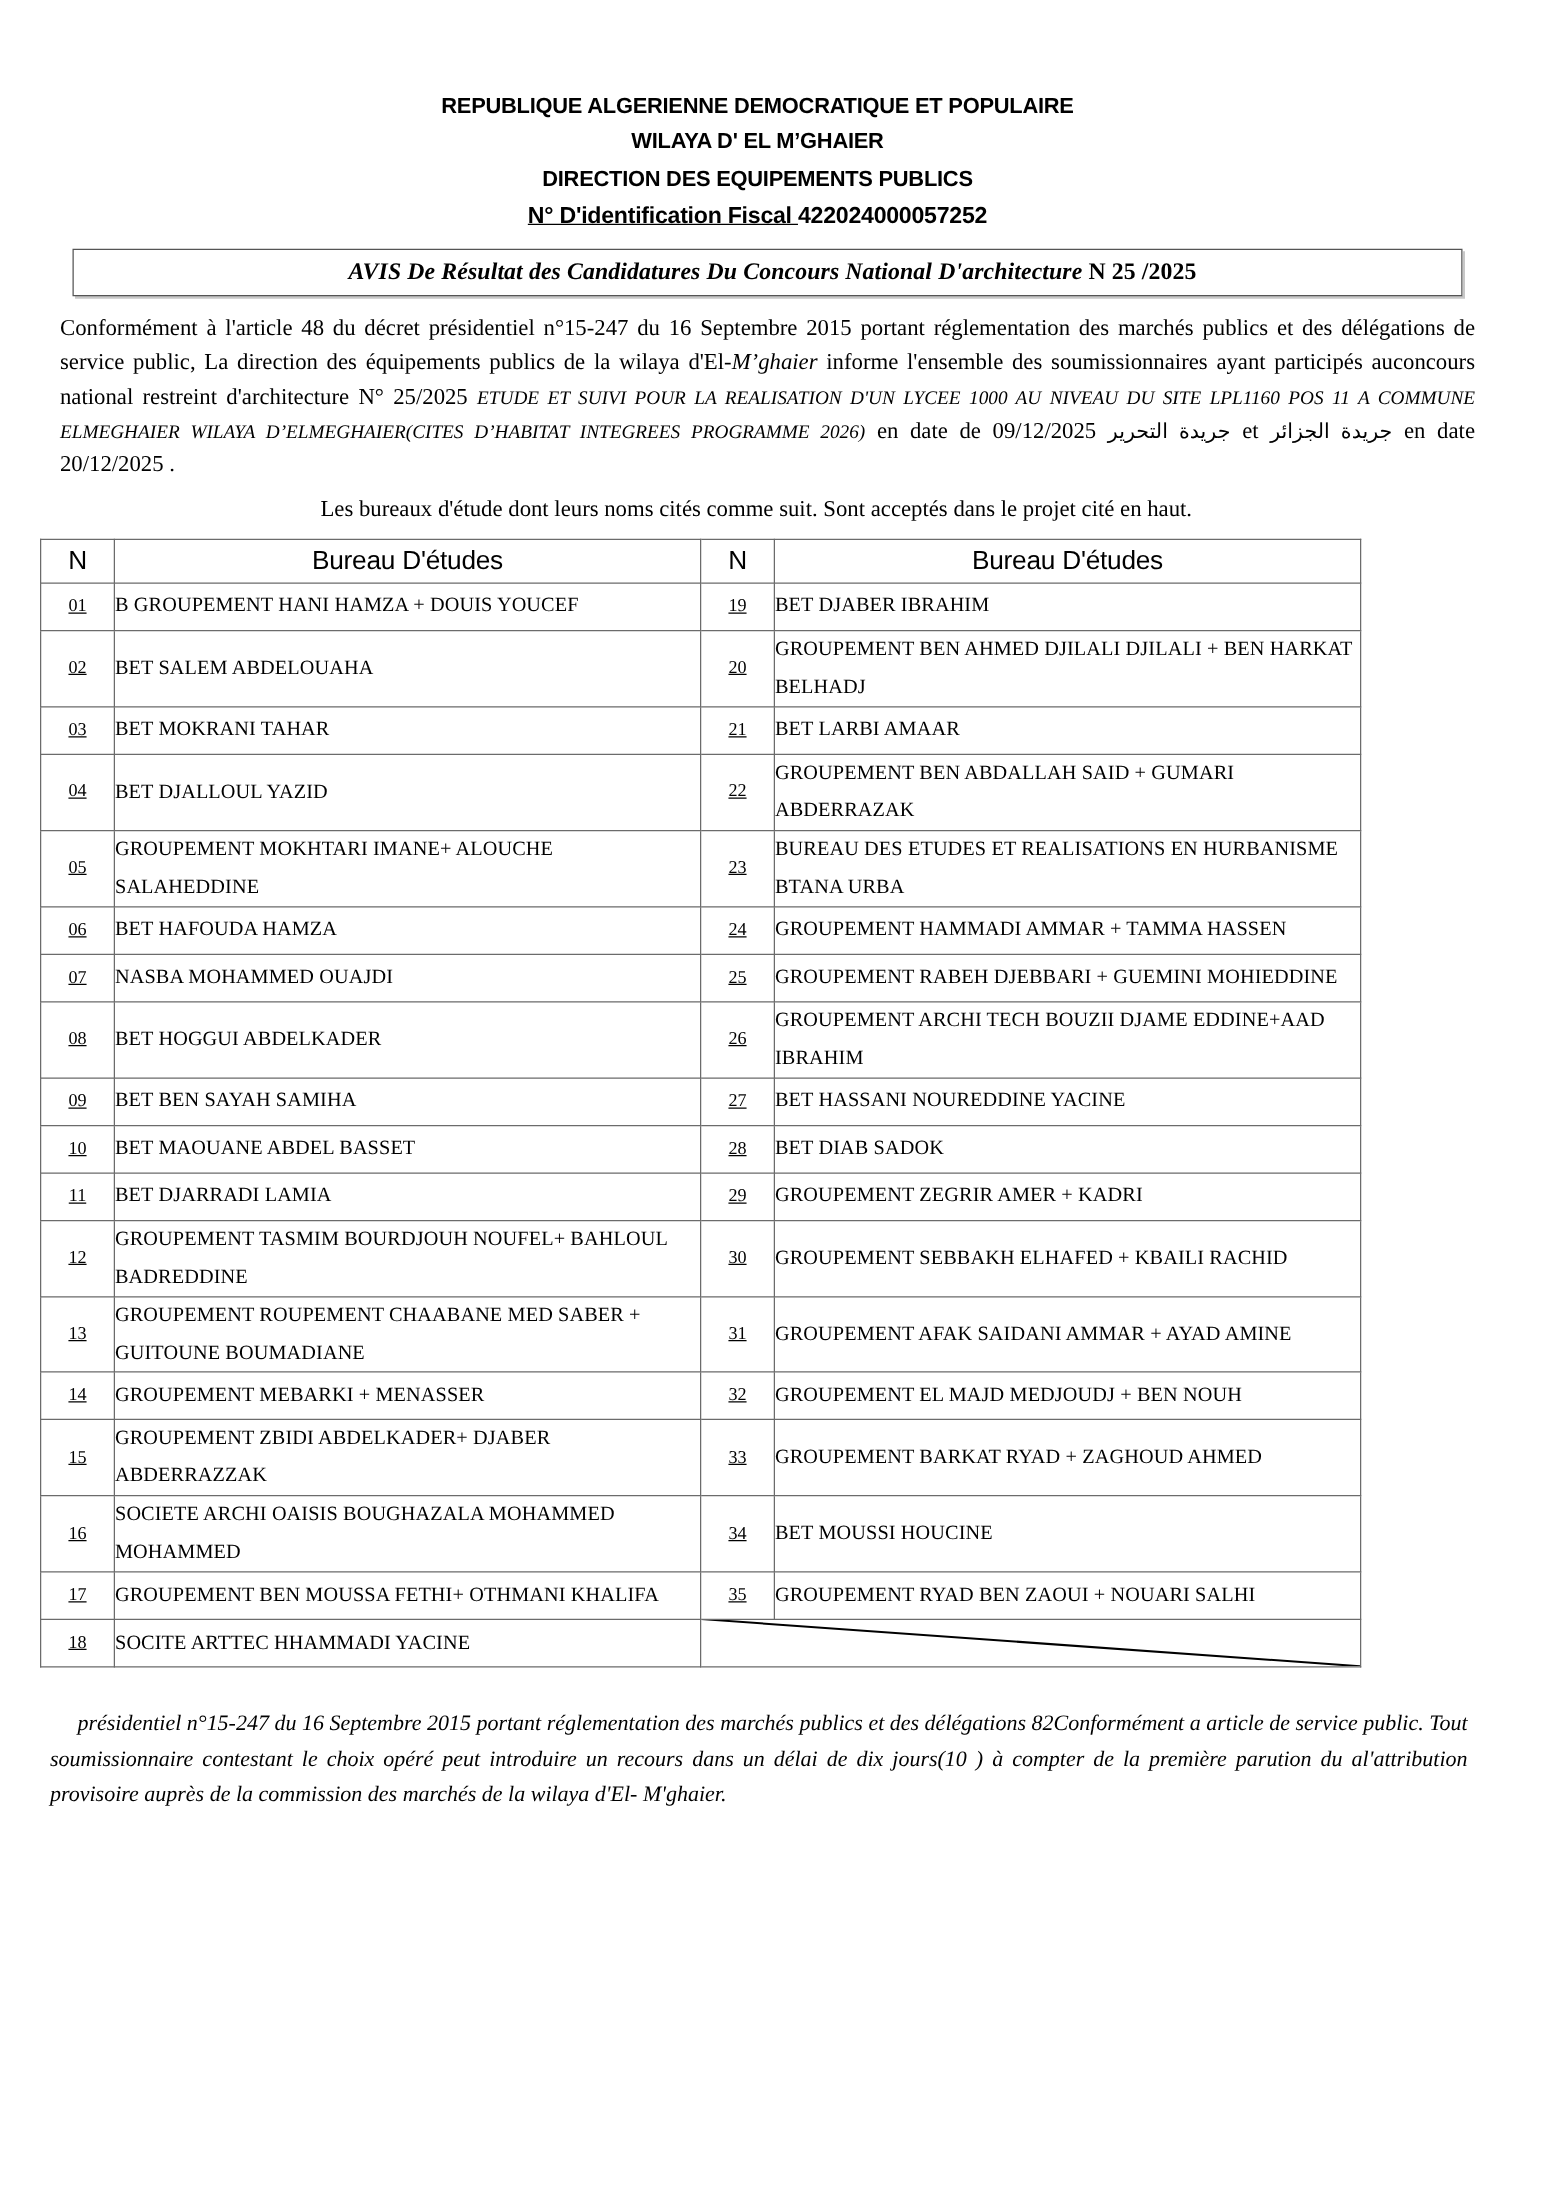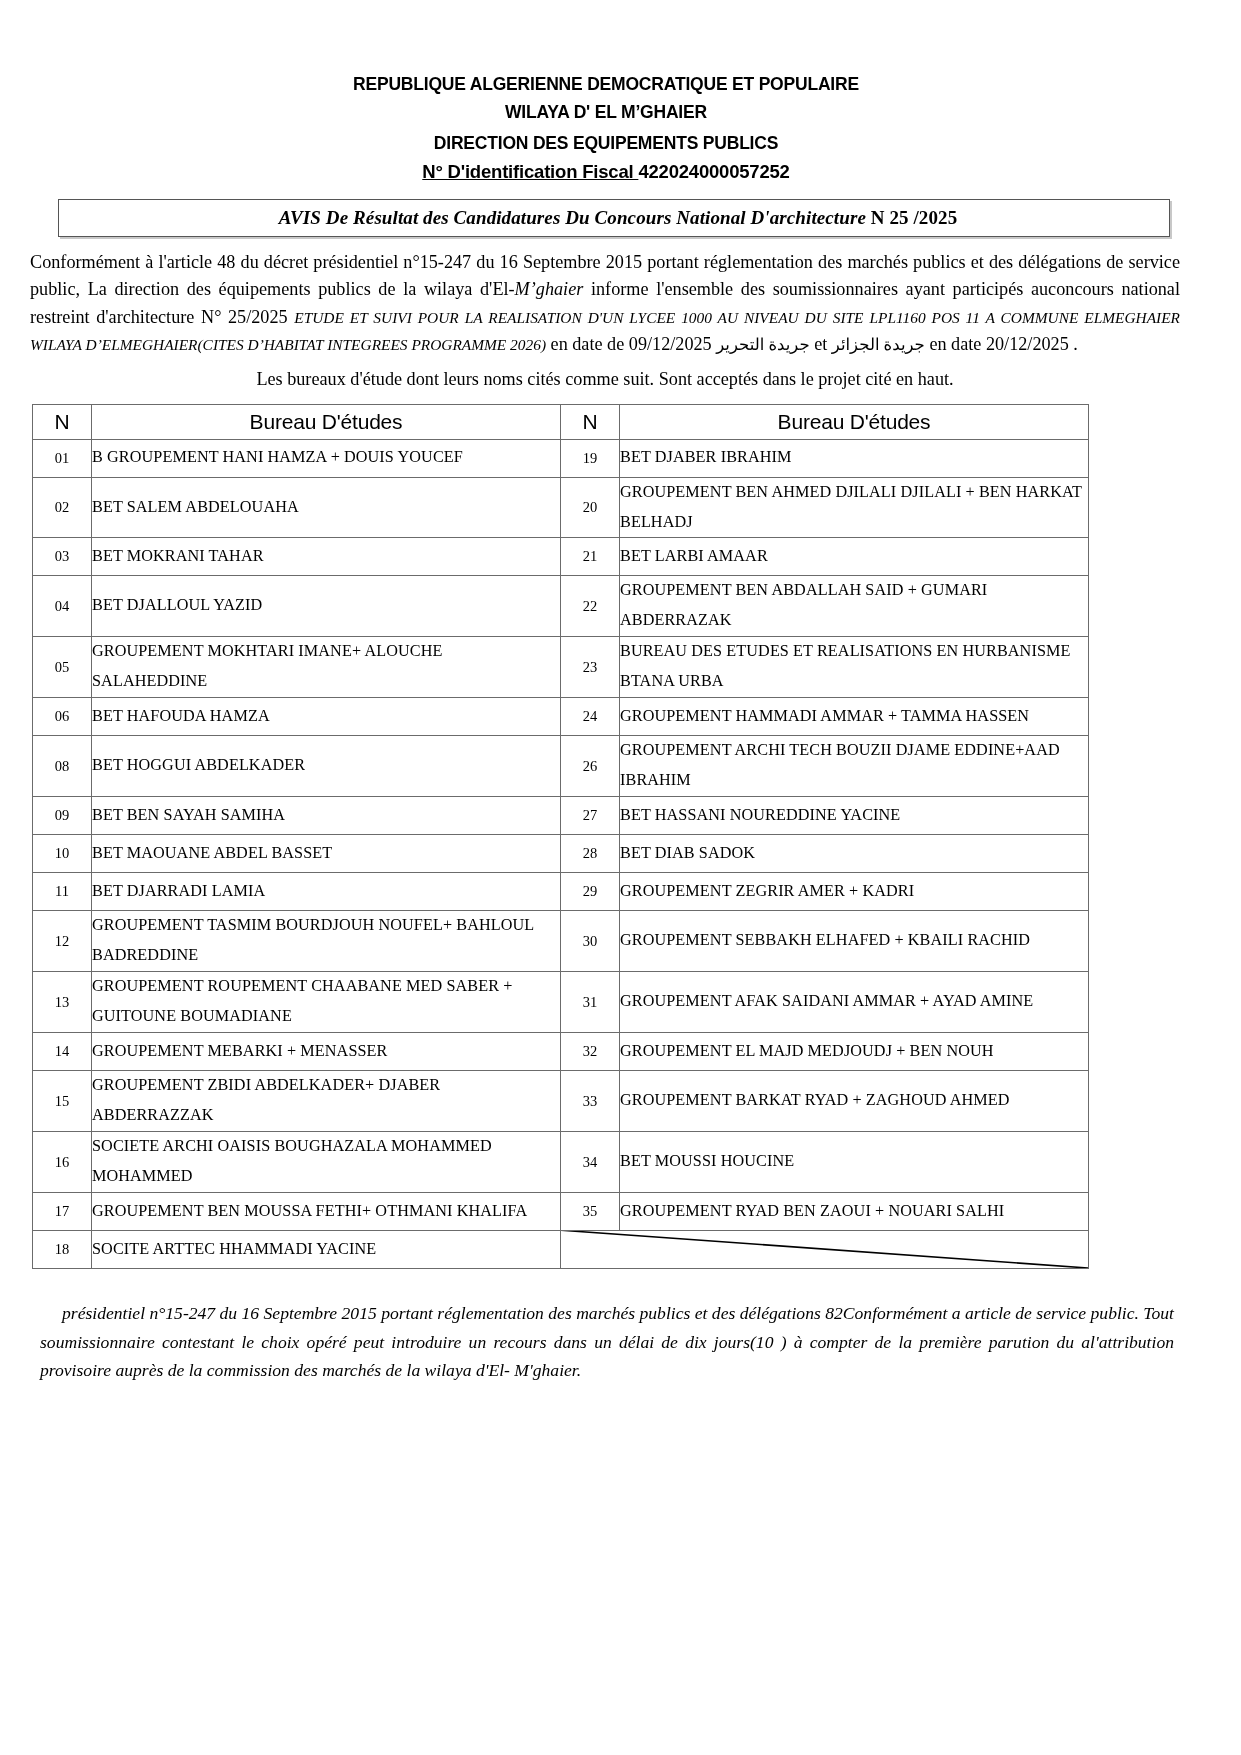--- a/index.html
+++ b/index.html
@@ -48,21 +48,21 @@
     font-family: "Liberation Serif", serif;
     font-style: italic;
     font-weight: bold;
     font-size: 19px;
     letter-spacing: 0.1px;
   }
   .avis-box .t .plain { font-style: normal; }
 
   
   .para {
-    margin: 12px 8px 0 6px;
+    margin: 12px 8px 0 24px;
     font-size: 18.2px;
     line-height: 1.5;
     text-align: justify;
     font-family: Liberation Serif, serif;
   }
   .para .ital { font-style: italic; }
   .para .small-ital {
     font-style: italic;
     font-size: 15.4px;
   }
@@ -104,20 +104,21 @@
   .c-b2 { width: 468px; }
   td.cell-name {
     font-size: 16.2px;
     padding: 5px 6px 5px 14px;
     line-height: 1.85;
     letter-spacing: 0.1px;
   }
   td.cell-num {
     font-size: 14.5px;
     text-align: center;
+    text-decoration: underline;
   }
   tr.r1 { height: 38px; }
   tr.r2 { height: 54px; }
   td.indent { padding-left: 28px; }
   td.diag {
     position: relative;
     overflow: hidden;
   }
   td.diag .slash {
     position: absolute;
@@ -213,20 +214,26 @@
           <td class="c-b cell-name">GROUPEMENT  MOKHTARI IMANE+ ALOUCHE SALAHEDDINE</td>
           <td class="c-n2 cell-num">23</td>
           <td class="c-b2 cell-name">BUREAU DES ETUDES ET REALISATIONS EN HURBANISME BTANA URBA</td>
         </tr>
         <tr class="r1">
           <td class="c-n cell-num">06</td>
           <td class="c-b cell-name">BET HAFOUDA HAMZA</td>
           <td class="c-n2 cell-num">24</td>
           <td class="c-b2 cell-name">GROUPEMENT HAMMADI AMMAR + TAMMA HASSEN</td>
         </tr>
+        <tr class="r1">
+          <td class="c-n cell-num">07</td>
+          <td class="c-b cell-name">NASBA MOHAMMED OUAJDI</td>
+          <td class="c-n2 cell-num">25</td>
+          <td class="c-b2 cell-name">GROUPEMENT RABEH DJEBBARI + GUEMINI MOHIEDDINE</td>
+        </tr>
         <tr class="r2">
           <td class="c-n cell-num">08</td>
           <td class="c-b cell-name">BET HOGGUI ABDELKADER</td>
           <td class="c-n2 cell-num">26</td>
           <td class="c-b2 cell-name">GROUPEMENT ARCHI TECH  BOUZII DJAME EDDINE+AAD IBRAHIM</td>
         </tr>
         <tr class="r1">
           <td class="c-n cell-num">09</td>
           <td class="c-b cell-name">BET BEN SAYAH SAMIHA</td>
           <td class="c-n2 cell-num">27</td>

